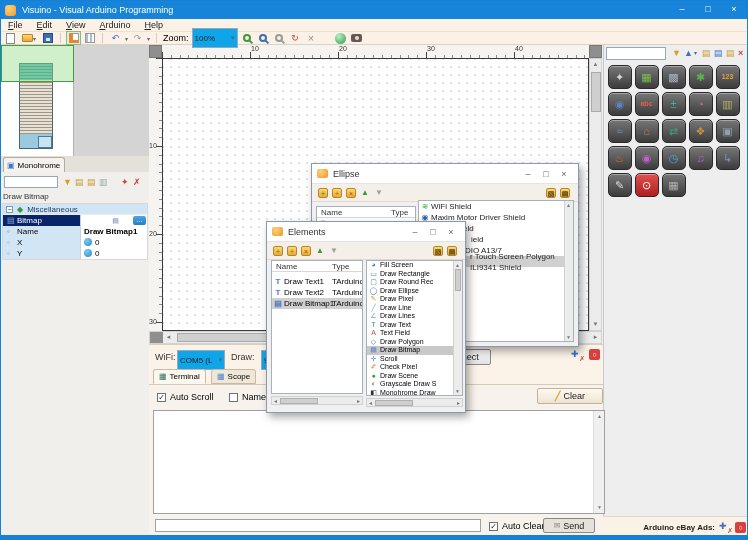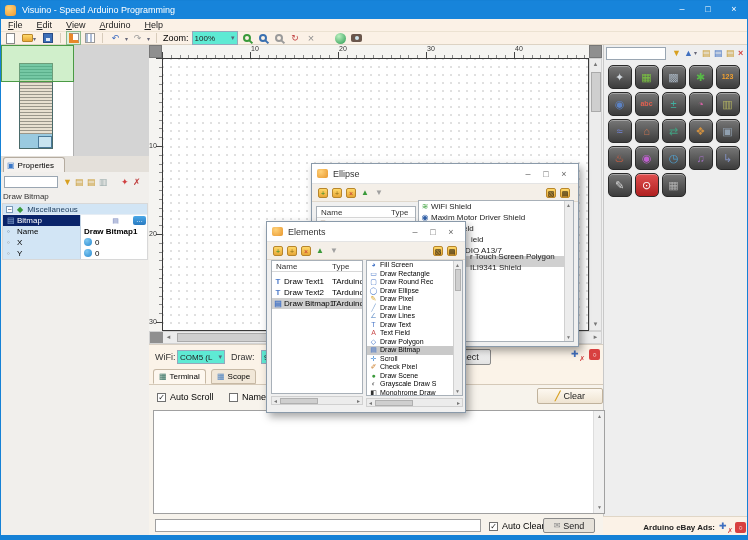--- a/index.html
+++ b/index.html
@@ -26,21 +26,21 @@
 .ic-folder{width:11px;height:8px;background:linear-gradient(#ffd96a,#e8a838);border:1px solid #b8862a;border-radius:1px}
 .ic-disk{width:10px;height:10px;background:#3d6fb8;border:1px solid #2a4c86;position:relative}
 .ic-disk::after{content:"";position:absolute;left:2px;top:4px;right:2px;bottom:1px;background:#dfe9f6}
 .ic-panel1{width:10px;height:10px;background:#fff;border:1px solid #999;border-left:4px solid #e8872a;border-bottom:3px solid #e8872a}
 .ic-panel2{width:10px;height:10px;background:repeating-linear-gradient(90deg,#aebdd6 0 2px,#fff 2px 4px);border:1px solid #999}
 .tbtn-sel{background:#dff0df;outline:1px solid #8ab88a}
 .mag{width:8px;height:8px;border:2px solid #3a70b0;border-radius:50%;position:relative;display:inline-block}
 .mag::after{content:"";position:absolute;width:4px;height:2px;background:#3a70b0;right:-4px;bottom:-3px;transform:rotate(45deg)}
 .mag.green{border-color:#3a9a3a}.mag.green::after{background:#3a9a3a}
 .mag.gray{border-color:#9a9a9a}.mag.gray::after{background:#9a9a9a}
-.combo{background:#5eead4;border:1px solid #96a8bc;height:14px;display:inline-flex;align-items:center;justify-content:space-between;font-size:8px;padding:0 2px;color:#222}
+.combo{background:#0ea5e9;border:1px solid #96a8bc;height:20px;display:inline-flex;align-items:center;justify-content:space-between;font-size:8px;padding:0 2px;color:#222}
 .combo .g-caret{font-size:7px;color:#567}
 .ic-sphere{width:11px;height:11px;border-radius:50%;background:radial-gradient(circle at 35% 30%,#baf0c0,#2a9a50)}
 .ic-camera{width:11px;height:8px;background:#6a564c;border-radius:2px;position:relative}
 .ic-camera::after{content:"";position:absolute;left:4px;top:2px;width:4px;height:4px;border-radius:50%;background:#cfe4ee}
 
 .minimap{position:absolute;left:0;top:44px;width:148px;height:126px;background:#d4d4d4;z-index:2}
 .mm-white{position:absolute;left:0;top:0;width:73px;height:126px;background:#fff;border-right:1px solid #b0b0b0}
 .mm-thumb{position:absolute;left:18px;top:18px;width:34px;height:86px;border:1px solid #4a6a6a;background:#fff}
 .mm-top{height:16px;background:repeating-linear-gradient(#5ab8b8 0 2px,#2a8a8a 2px 3px)}
 .mm-mid{height:54px;background:repeating-linear-gradient(#e8e0d0 0 2px,#9a968a 2px 3px)}
@@ -139,21 +139,21 @@
 .frag{color:#222}
 u{text-decoration:underline}
 </style>
 </head>
 <body>
 
 <div id="win">
 
   <div class="titlebar">
     <span class="appicon"></span>
-    <span class="title">Visuino - Speed Arduino Programming</span>
+    <span class="title">Visuino - Visual Arduino Programming</span>
     <span class="wbtn g-min"></span>
     <span class="wbtn g-max"></span>
     <span class="wbtn g-close"></span>
   </div>
 
   <div class="menubar" id="menubar">
       <span class="menu-item"><u>F</u>ile</span>
       <span class="menu-item"><u>E</u>dit</span>
       <span class="menu-item"><u>V</u>iew</span>
       <span class="menu-item"><u>A</u>rduino</span>
@@ -217,21 +217,21 @@
         <div class="mm-bot"></div>
       </div>
       <div class="mm-sel"></div>
     </div>
   </div>
 
   <div class="propspanel">
     <div class="ptabrow">
       <div class="ptab">
         <span class="ticon">▣</span>
-        <span>Properties</span>
+        <span>Monohrome</span>
       </div>
     </div>
     <input class="psearch" style="">
     <span class="pico" style="left:62px;color:#d8a020">▼</span>
     <span class="pico" style="left:74px;color:#c89a30">▤</span>
     <span class="pico" style="left:86px;color:#c89a30">▤</span>
     <span class="pico" style="left:98px;color:#9aa">▥</span>
     <span class="pico" style="left:120px;color:#d04040">✦</span>
     <span class="pico" style="left:132px;color:#c04040">✗</span>
     <div class="phdr">Draw Bitmap</div>

